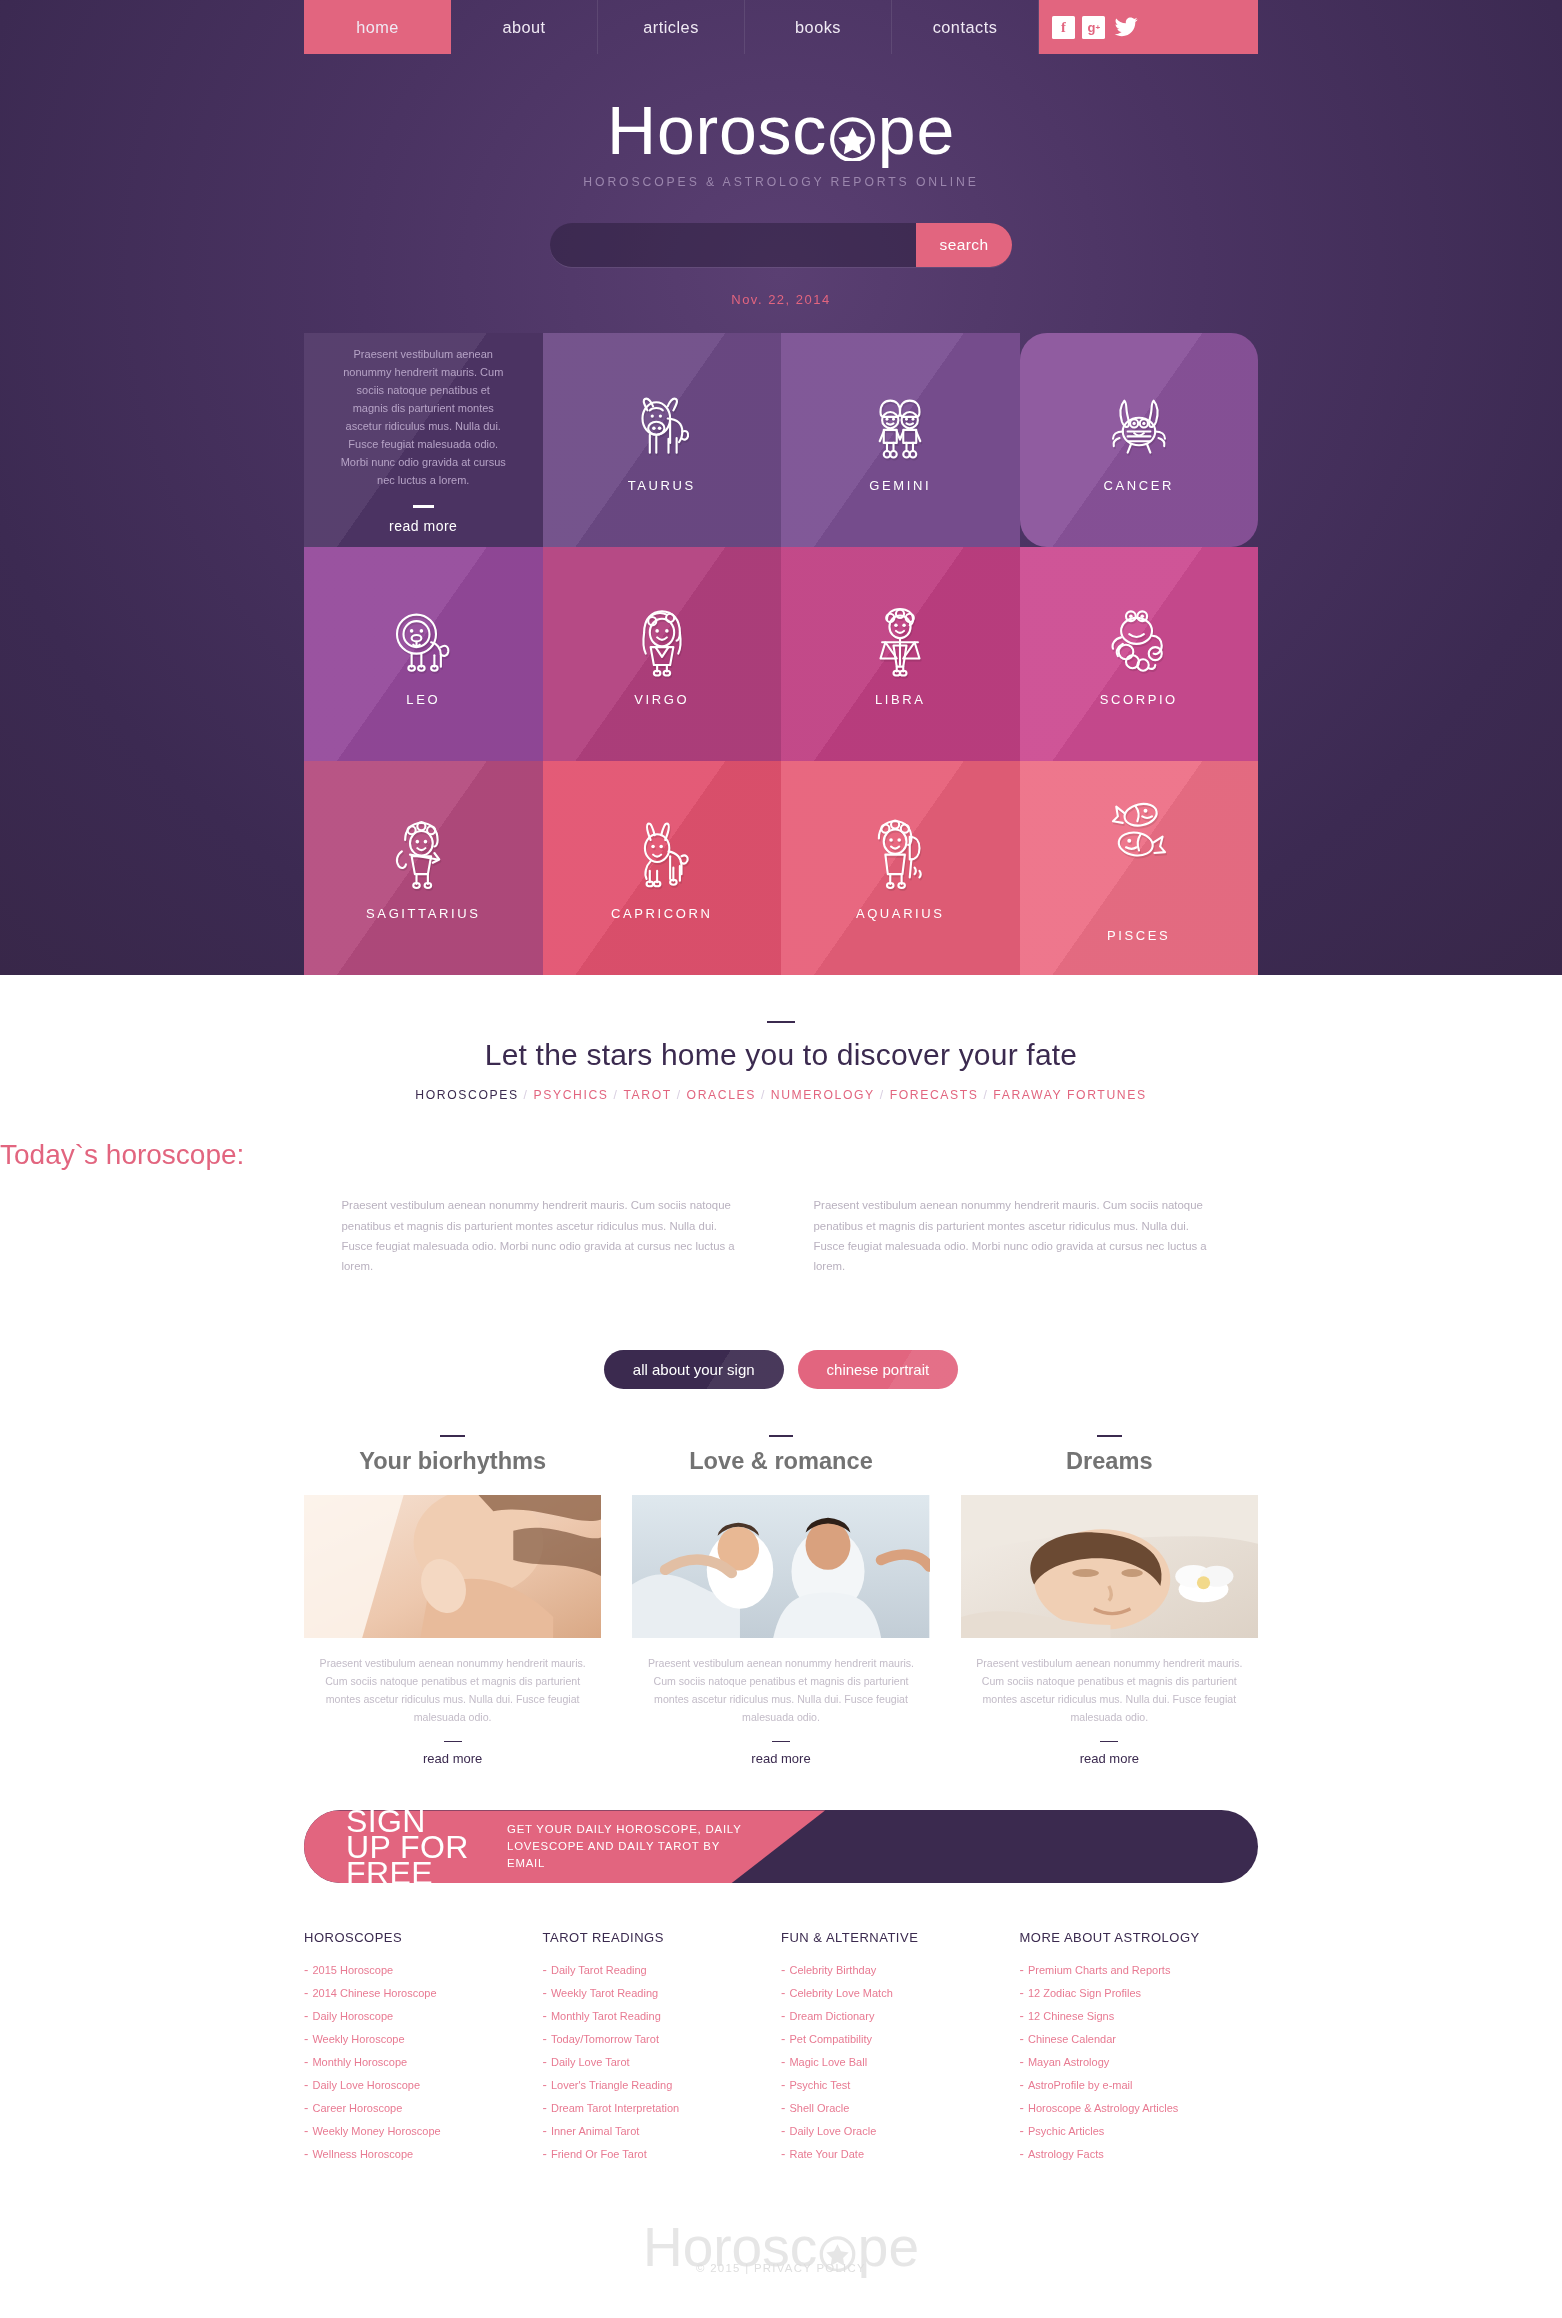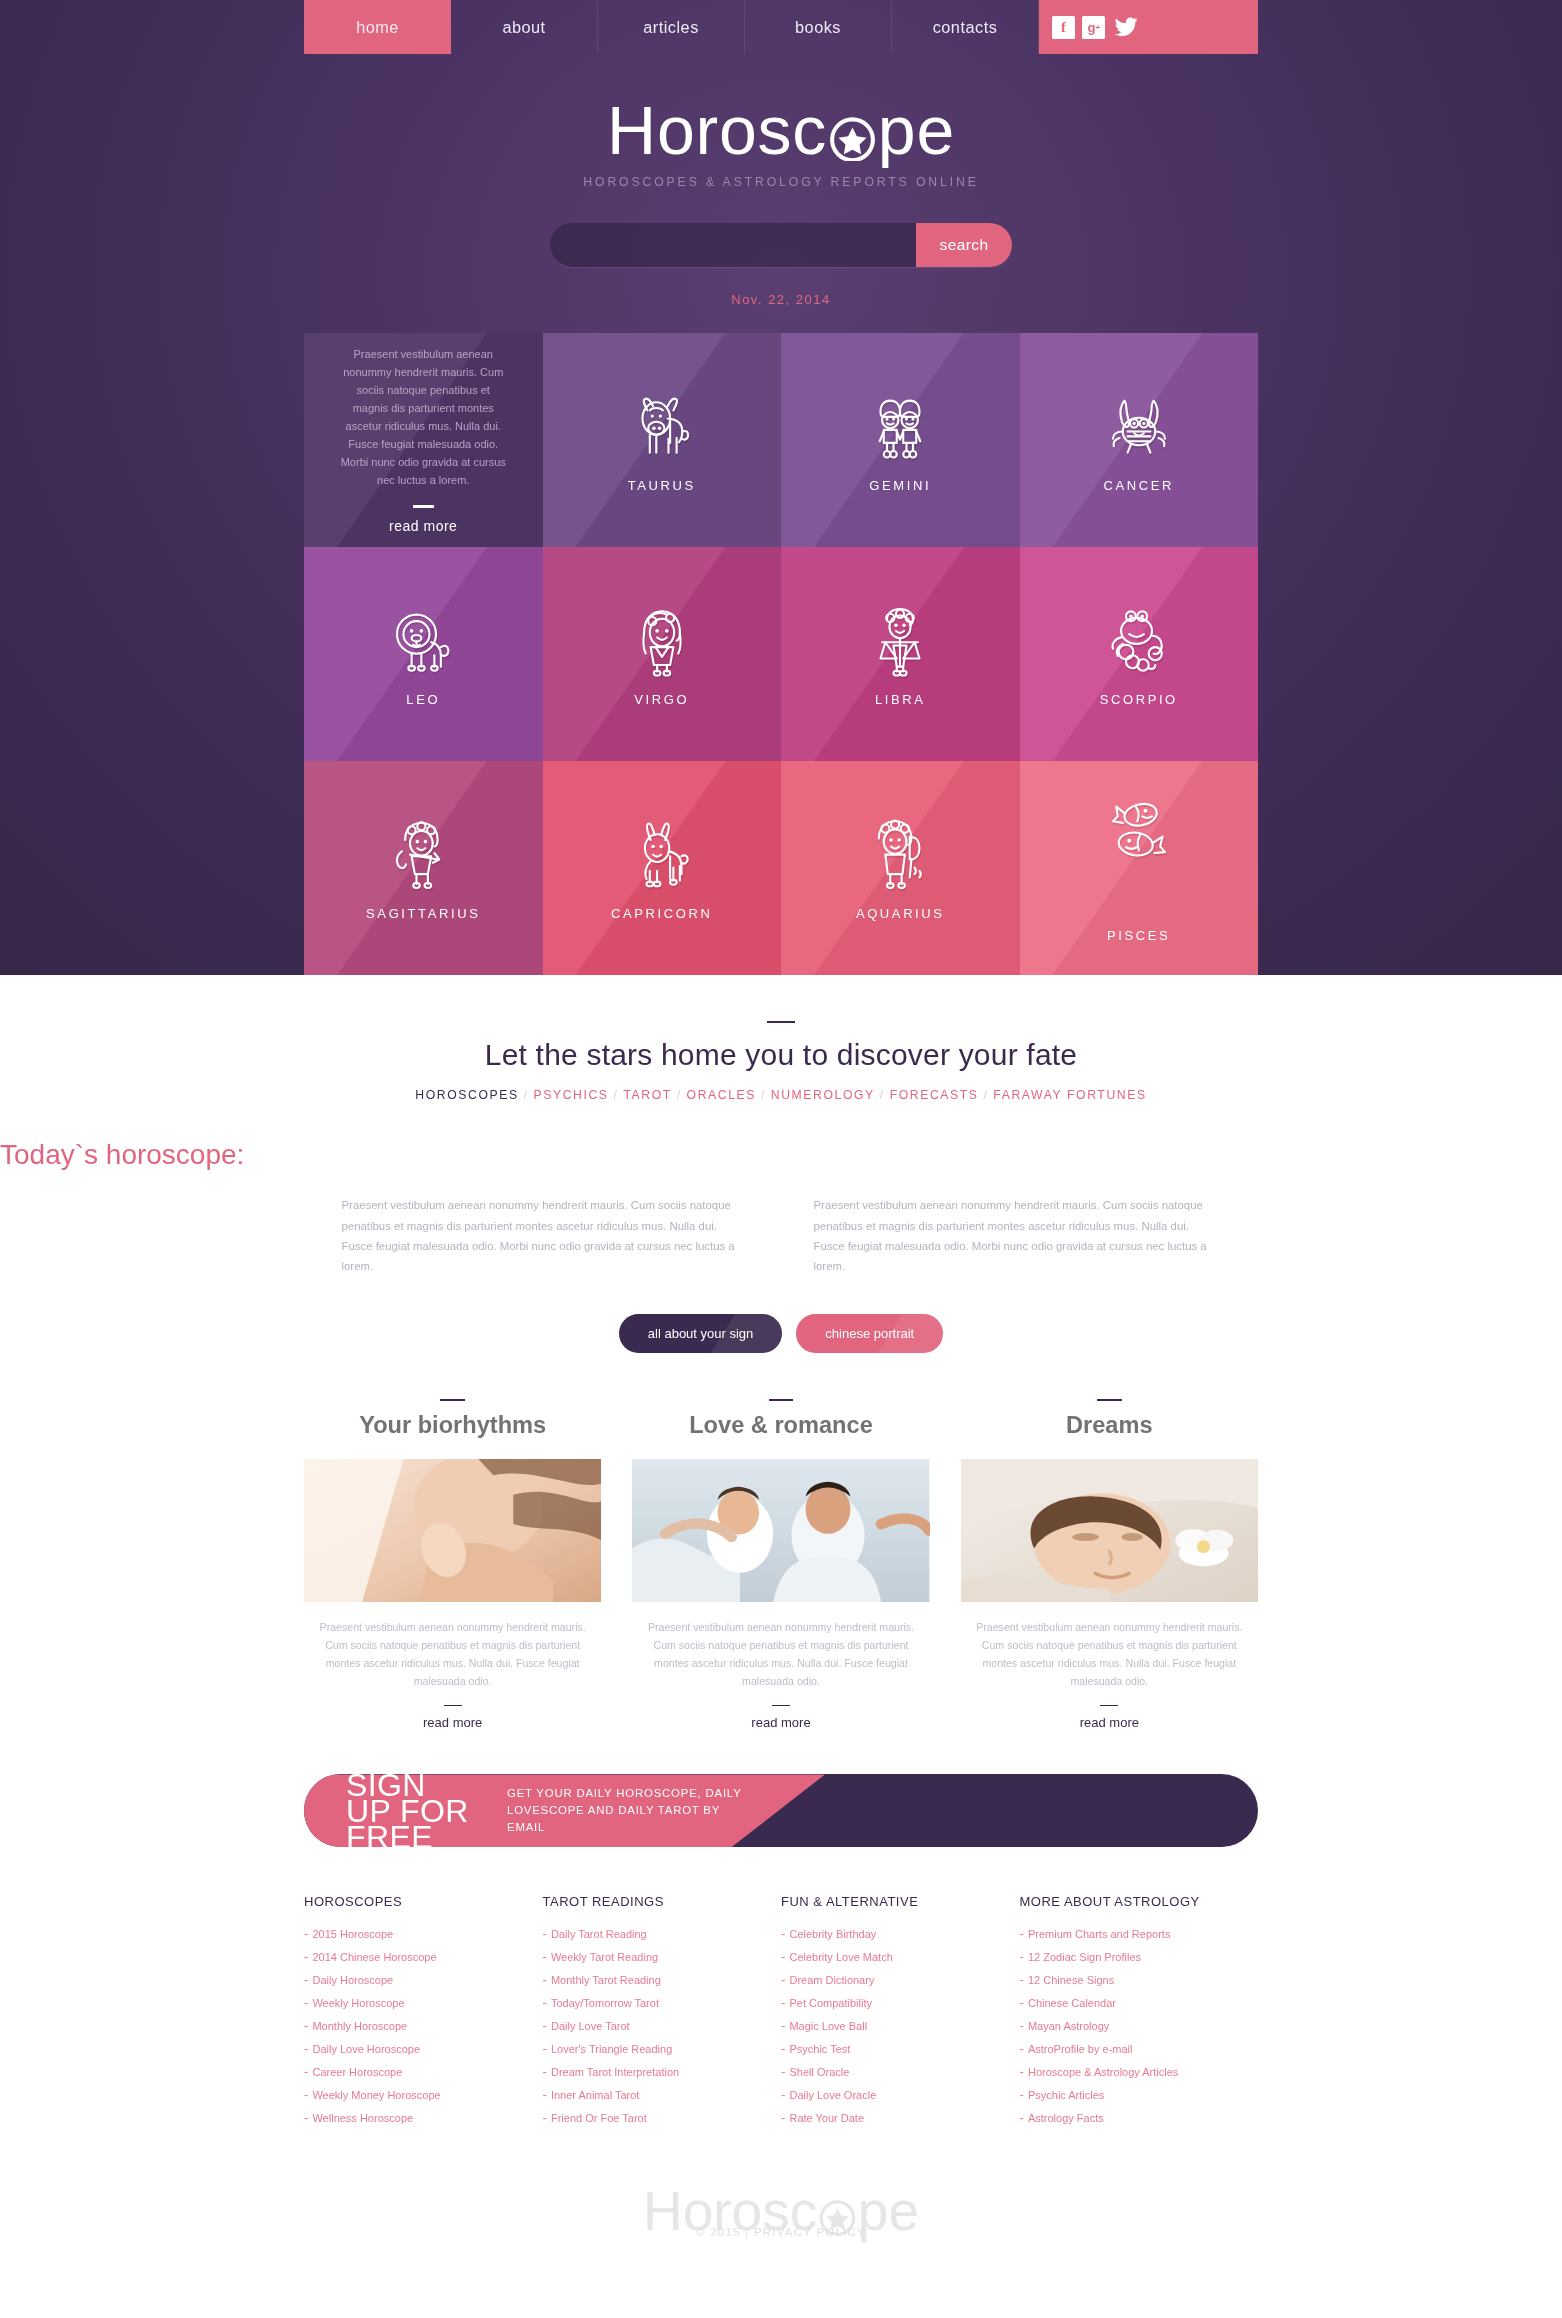--- a/index.html
+++ b/index.html
@@ -213,26 +213,27 @@
     flex:1;
     color:#b9b1bf;
     font-size: 11.4px;
     line-height: 20.3px;
   }
   .pillrow { display:flex; justify-content:center; gap: 14px; margin-top: 37px; }
   .pill {
     border-radius: 19.5px;
     height: 39px;
     display:flex; align-items:center; justify-content:center;
-    color:#fff; font-size:13px; font-weight:300;
+    color:#fff; font-size:15px; font-weight:300;
     padding: 4px 29px;
     cursor:pointer;
     position:relative; overflow:hidden;
     border:none;
     font-family: "Liberation Sans", sans-serif;
+    margin-top: 36px;
   }
   .pill::after{
     content:""; position:absolute; inset:0;
     background: linear-gradient(122deg, rgba(255,255,255,0.0) 0%, rgba(255,255,255,0.0) 62%, rgba(255,255,255,0.07) 62%, rgba(255,255,255,0.07) 100%);
   }
   .pill.dark { background:#3b2a4f; }
   .pill.pink { background:#e2657f; }
 
   
   .features {
@@ -417,21 +418,21 @@
               <path fill="none" stroke="#ffffff" stroke-width="2.6" stroke-linecap="round" stroke-linejoin="round" d="M28 54h16v16H28zM52 54h16v16H52z"></path>
               <path fill="none" stroke="#ffffff" stroke-width="2.6" stroke-linecap="round" stroke-linejoin="round" d="M28 56l-5 12M44 56l4 10M52 56l-4 10M68 56l5 12"></path>
               <path fill="none" stroke="#ffffff" stroke-width="2.6" stroke-linecap="round" stroke-linejoin="round" d="M32 70v10M40 70v10M56 70v10M64 70v10"></path>
               <ellipse fill="none" stroke="#ffffff" stroke-width="2.6" stroke-linecap="round" stroke-linejoin="round" cx="32" cy="84" rx="4" ry="4"></ellipse>
               <ellipse fill="none" stroke="#ffffff" stroke-width="2.6" stroke-linecap="round" stroke-linejoin="round" cx="40" cy="84" rx="4" ry="4"></ellipse>
               <ellipse fill="none" stroke="#ffffff" stroke-width="2.6" stroke-linecap="round" stroke-linejoin="round" cx="56" cy="84" rx="4" ry="4"></ellipse>
               <ellipse fill="none" stroke="#ffffff" stroke-width="2.6" stroke-linecap="round" stroke-linejoin="round" cx="64" cy="84" rx="4" ry="4"></ellipse>
             </svg></div>
           <div class="zname">GEMINI</div>
         </div>
-        <div class="zcell" style="background: rgb(138, 83, 155);">
+        <div class="zcell" style="background: rgb(138, 83, 155); border-radius: 27px;">
           <div class="zicon"><svg width="78" height="78" viewBox="0 0 96 96">
               <path fill="none" stroke="#ffffff" stroke-width="2.6" stroke-linecap="round" stroke-linejoin="round" d="M30 18c-5 6-6 16-3 26 2 6 6 8 8 5 2-4-1-10-2-17-1-6 0-11-3-14z"></path>
               <path fill="none" stroke="#ffffff" stroke-width="2.6" stroke-linecap="round" stroke-linejoin="round" d="M66 18c5 6 6 16 3 26-2 6-6 8-8 5-2-4 1-10 2-17 1-6 0-11 3-14z"></path>
               <ellipse fill="none" stroke="#ffffff" stroke-width="2.6" stroke-linecap="round" stroke-linejoin="round" cx="48" cy="56" rx="20" ry="17"></ellipse>
               <circle fill="none" stroke="#ffffff" stroke-width="2.6" stroke-linecap="round" stroke-linejoin="round" cx="42" cy="46" r="5"></circle>
               <circle fill="none" stroke="#ffffff" stroke-width="2.6" stroke-linecap="round" stroke-linejoin="round" cx="54" cy="46" r="5"></circle>
               <circle fill="#ffffff" cx="42" cy="46" r="2"></circle>
               <circle fill="#ffffff" cx="54" cy="46" r="2"></circle>
               <path fill="none" stroke="#ffffff" stroke-width="2.6" stroke-linecap="round" stroke-linejoin="round" d="M42 58q6 6 12 0"></path>
               <path fill="none" stroke="#ffffff" stroke-width="2.6" stroke-linecap="round" stroke-linejoin="round" d="M34 56h28M34 62h28M34 68h28"></path>

